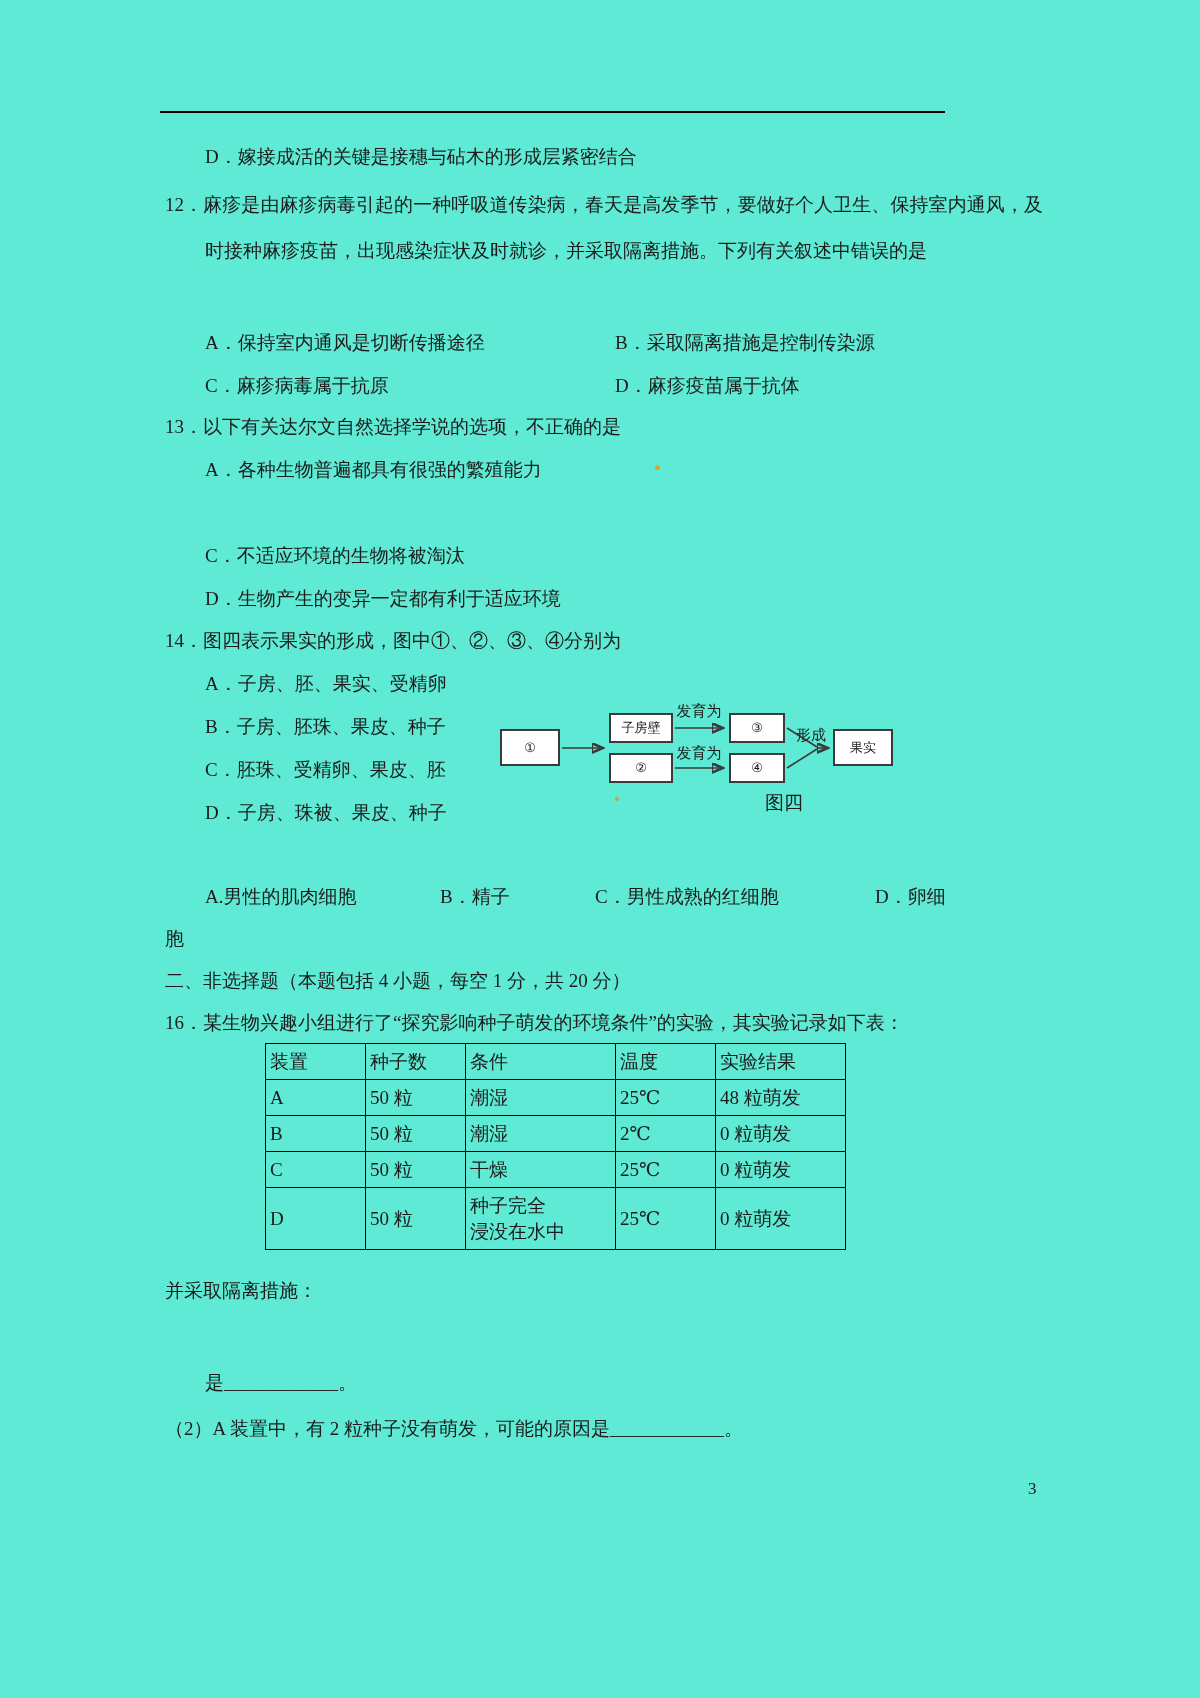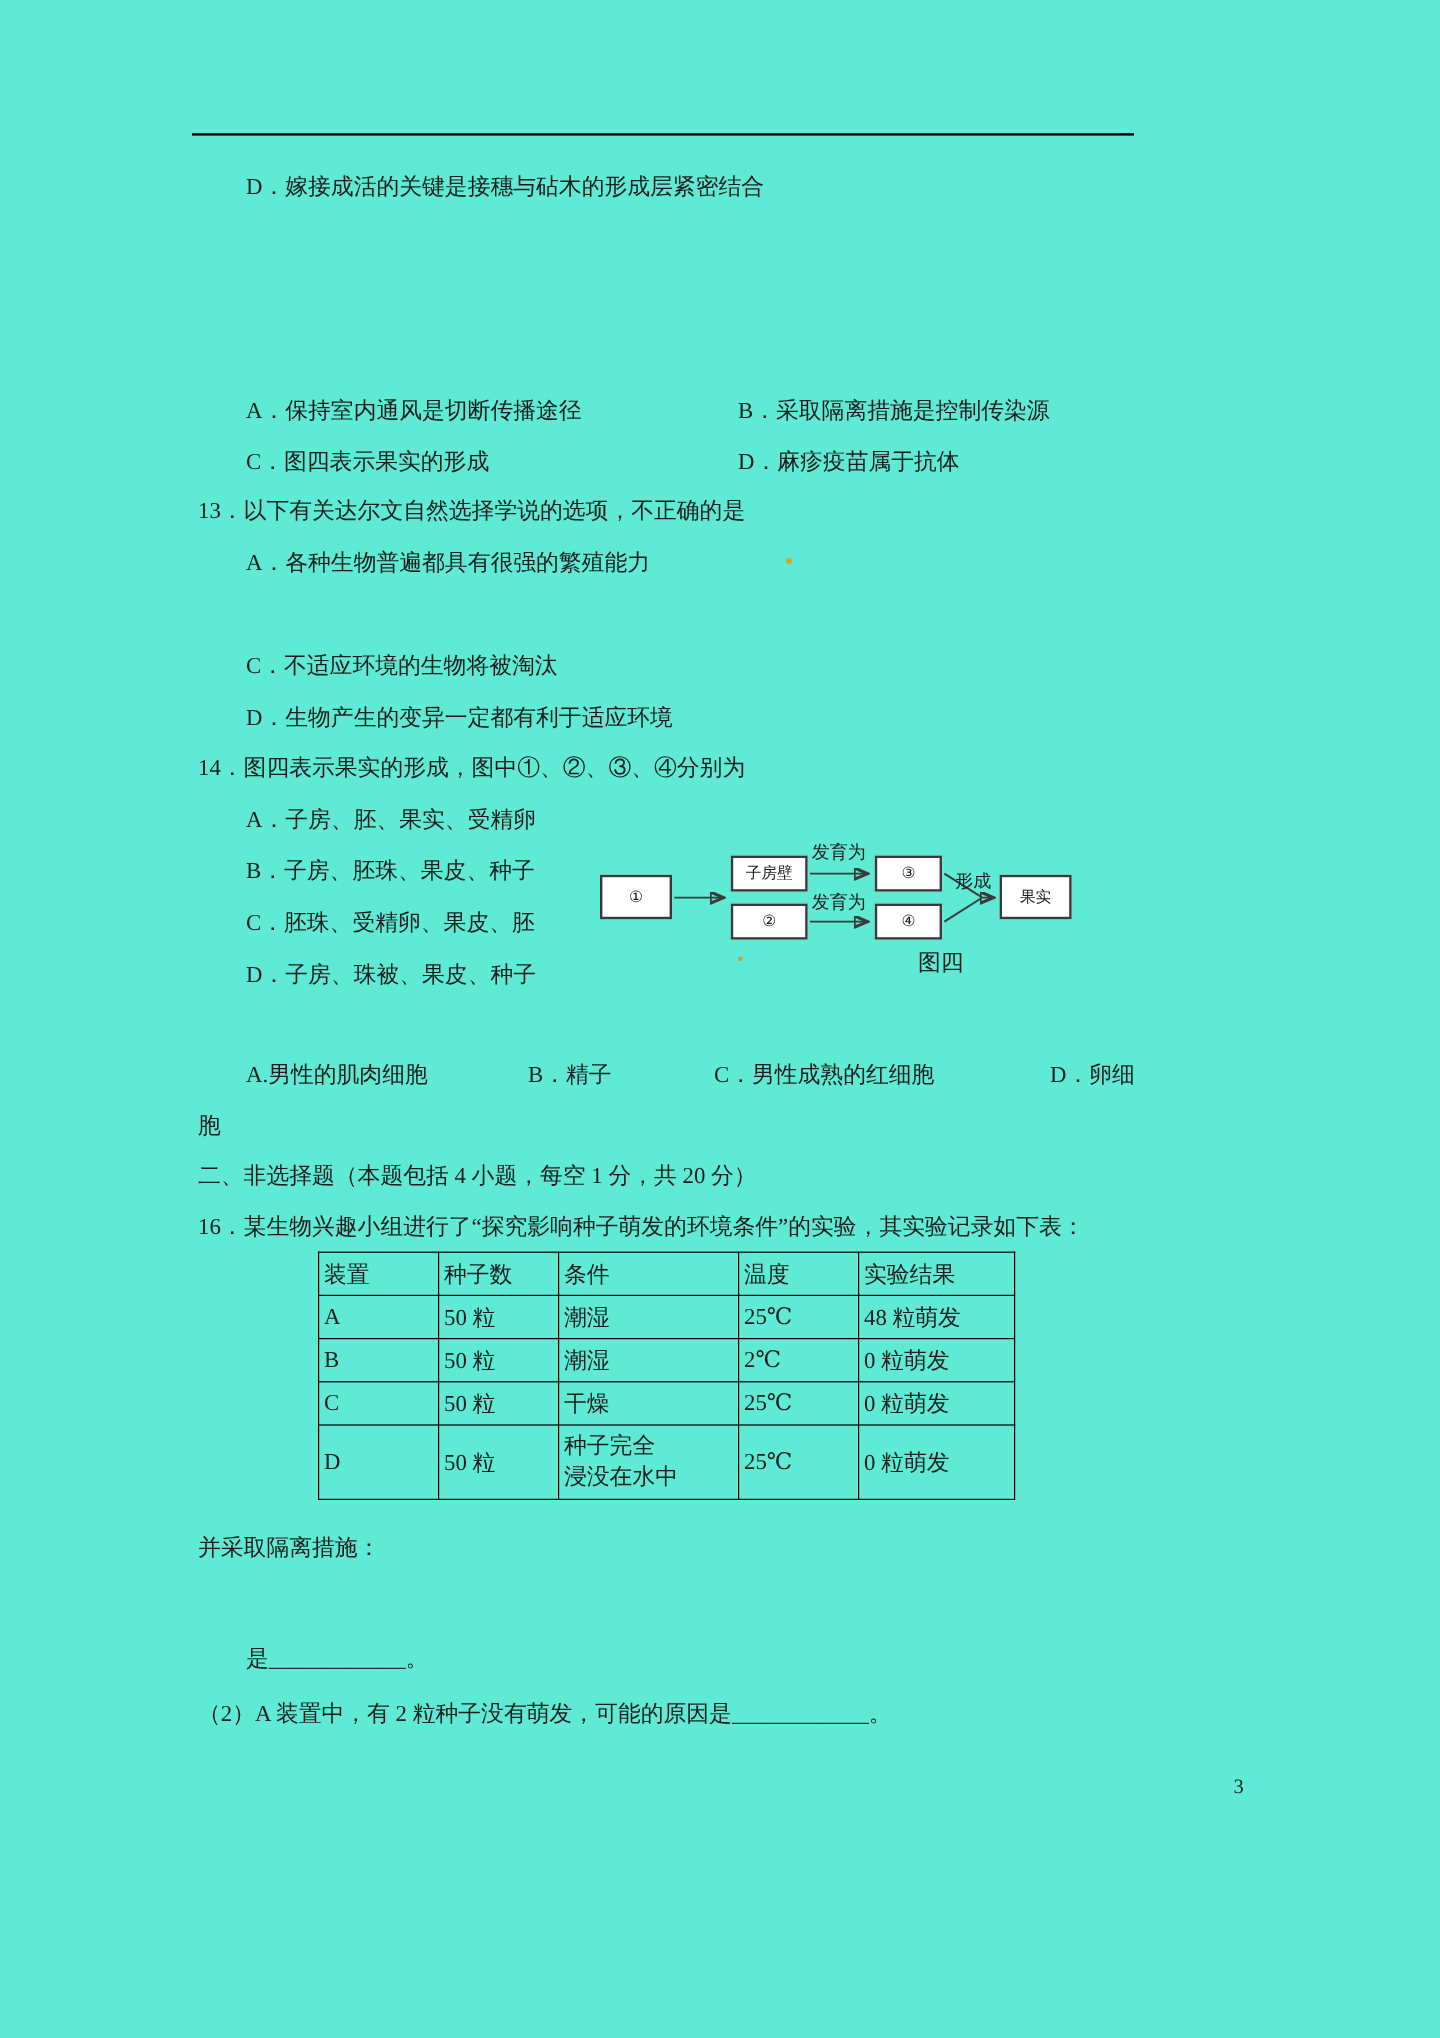--- a/index.html
+++ b/index.html
@@ -46,23 +46,24 @@
 </style>
 </head>
 <body>
 
 <div class="page">
 
   <div class="rule" style="left:160px;top:111px;width:785px;height:2px"></div>
 
   <div class="t" style="left:205px;top:146px">D．嫁接成活的关键是接穗与砧木的形成层紧密结合</div>
 
+  <div class="para" style="left:165px;top:182px;width:838px">12．麻疹是由麻疹病毒引起的一种呼吸道传染病，春天是高发季节，要做好个人卫生、保持室内通风，及时接种麻疹疫苗，出现感染症状及时就诊，并采取隔离措施。下列有关叙述中错误的是</div>
   <div class="t" style="left:205px;top:332px">A．保持室内通风是切断传播途径</div>
   <div class="t" style="left:615px;top:332px">B．采取隔离措施是控制传染源</div>
-  <div class="t" style="left:205px;top:375px">C．图四表示果实的形成</div>
+  <div class="t" style="left:205px;top:375px">C．麻疹病毒属于抗原</div>
   <div class="t" style="left:615px;top:375px">D．麻疹疫苗属于抗体</div>
 
   <div class="t" style="left:165px;top:416px">13．以下有关达尔文自然选择学说的选项，不正确的是</div>
   <div class="t" style="left:205px;top:459px">A．各种生物普遍都具有很强的繁殖能力</div>
   <div class="dot dot1" style="left:655px;top:465px"></div>
   <div class="t" style="left:205px;top:545px">C．不适应环境的生物将被淘汰</div>
   <div class="t" style="left:205px;top:588px">D．生物产生的变异一定都有利于适应环境</div>
 
   <div class="t" style="left:165px;top:630px">14．图四表示果实的形成，图中①、②、③、④分别为</div>
   <div class="t" style="left:205px;top:673px">A．子房、胚、果实、受精卵</div>

